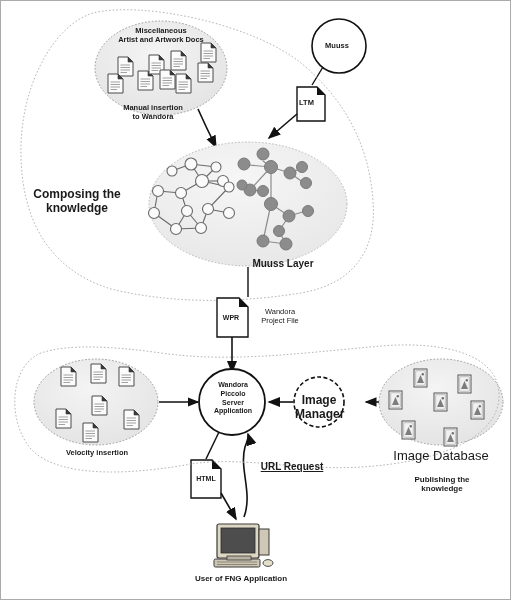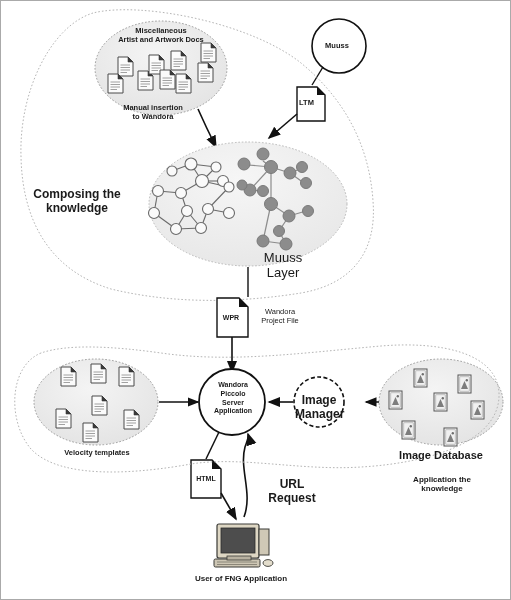--- a/index.html
+++ b/index.html
@@ -235,41 +235,41 @@
 
   <div class="lbl" style="left:313px;top:41px;width:46px;font-size:7.5px;font-weight:bold;">Muuss</div>
 
 
   <div class="lbl" style="left:296px;top:98px;width:19px;font-size:7.5px;font-weight:bold;">LTM</div>
 
   <div class="lbl" style="left:24px;top:187px;width:104px;font-size:12px;font-weight:bold;">Composing the
 knowledge</div>
 
 
-  <div class="lbl" style="left:246px;top:250px;width:72px;font-size:13px;font-weight:normal;">Muuss Layer</div>
+  <div class="lbl" style="left:246px;top:257px;width:72px;font-size:10px;font-weight:bold;">Muuss Layer</div>
 
   <div class="lbl" style="left:215px;top:313px;width:30px;font-size:7px;font-weight:bold;">WPR</div>
 
   <div class="lbl" style="left:249px;top:307px;width:60px;font-size:7.5px;font-weight:normal;">Wandora
 Project File</div>
 
   <div class="lbl" style="left:204px;top:380px;width:56px;font-size:7px;font-weight:bold;line-height:1.25;">Wandora
 Piccolo
 Server
 Application</div>
 
   <div class="lbl" style="left:294px;top:393px;width:48px;font-size:12px;font-weight:bold;">Image
 Manager</div>
 
-  <div class="lbl" style="left:45px;top:448px;width:102px;font-size:7.5px;font-weight:bold;">Velocity templates</div>
-
-  <div class="lbl" style="left:392px;top:448px;width:96px;font-size:11px;font-weight:bold;">Image Database</div>
-
-  <div class="lbl" style="left:386px;top:474px;width:110px;font-size:8px;font-weight:bold;">Application the
+  <div class="lbl" style="left:45px;top:448px;width:102px;font-size:7.5px;font-weight:bold;">Velocity insertion</div>
+
+  <div class="lbl" style="left:392px;top:448px;width:96px;font-size:13px;font-weight:normal;">Image Database</div>
+
+  <div class="lbl" style="left:386px;top:474px;width:110px;font-size:8px;font-weight:bold;">Publishing the
 knowledge</div>
 
   <div class="lbl" style="left:190px;top:474px;width:30px;font-size:7px;font-weight:bold;">HTML</div>
 
-  <div class="lbl" style="left:257px;top:477px;width:68px;font-size:12px;font-weight:bold;">URL Request</div>
+  <div class="lbl" style="left:257px;top:460px;width:68px;font-size:10px;font-weight:bold;text-decoration:underline;">URL Request</div>
 
   <div class="lbl" style="left:176px;top:573px;width:128px;font-size:8px;font-weight:bold;">User of FNG Application</div>
 
 </div>
 
 </body></html>

